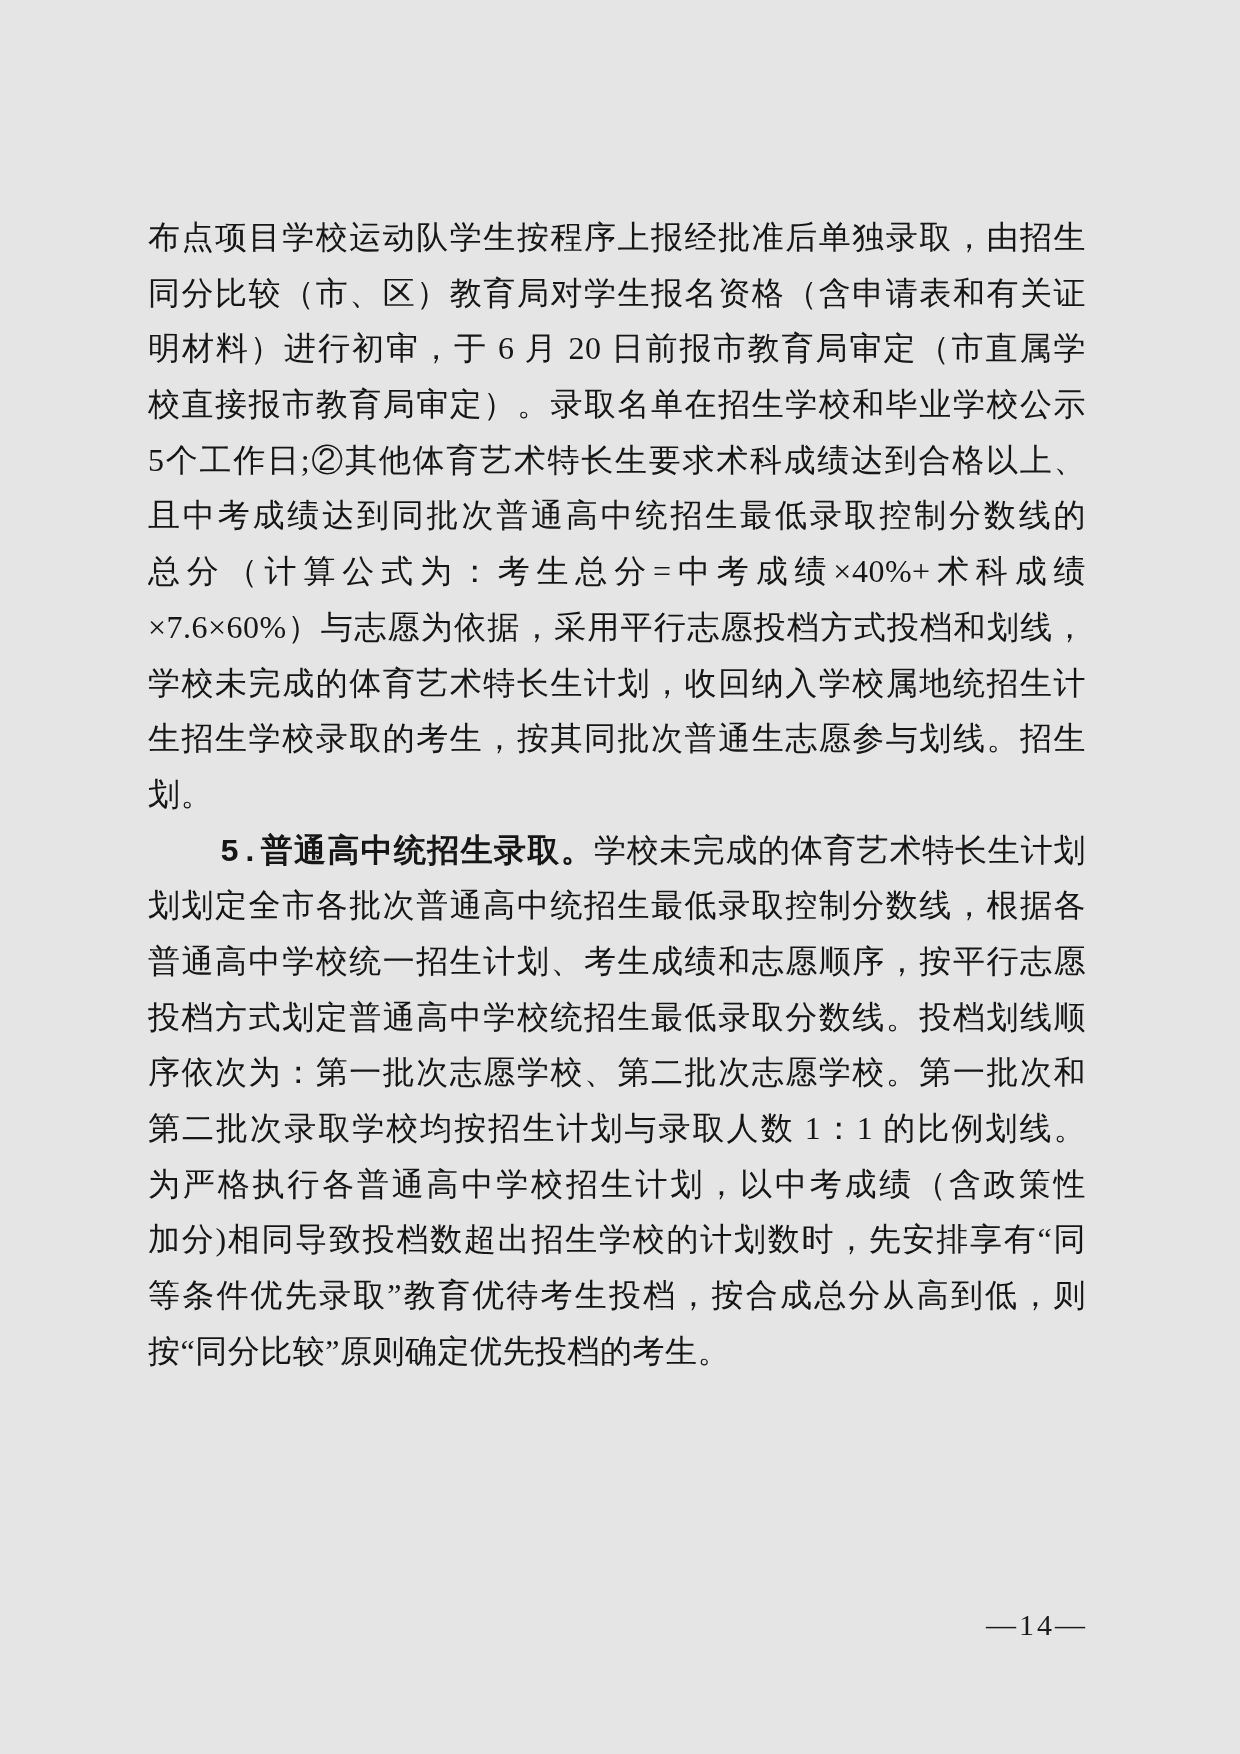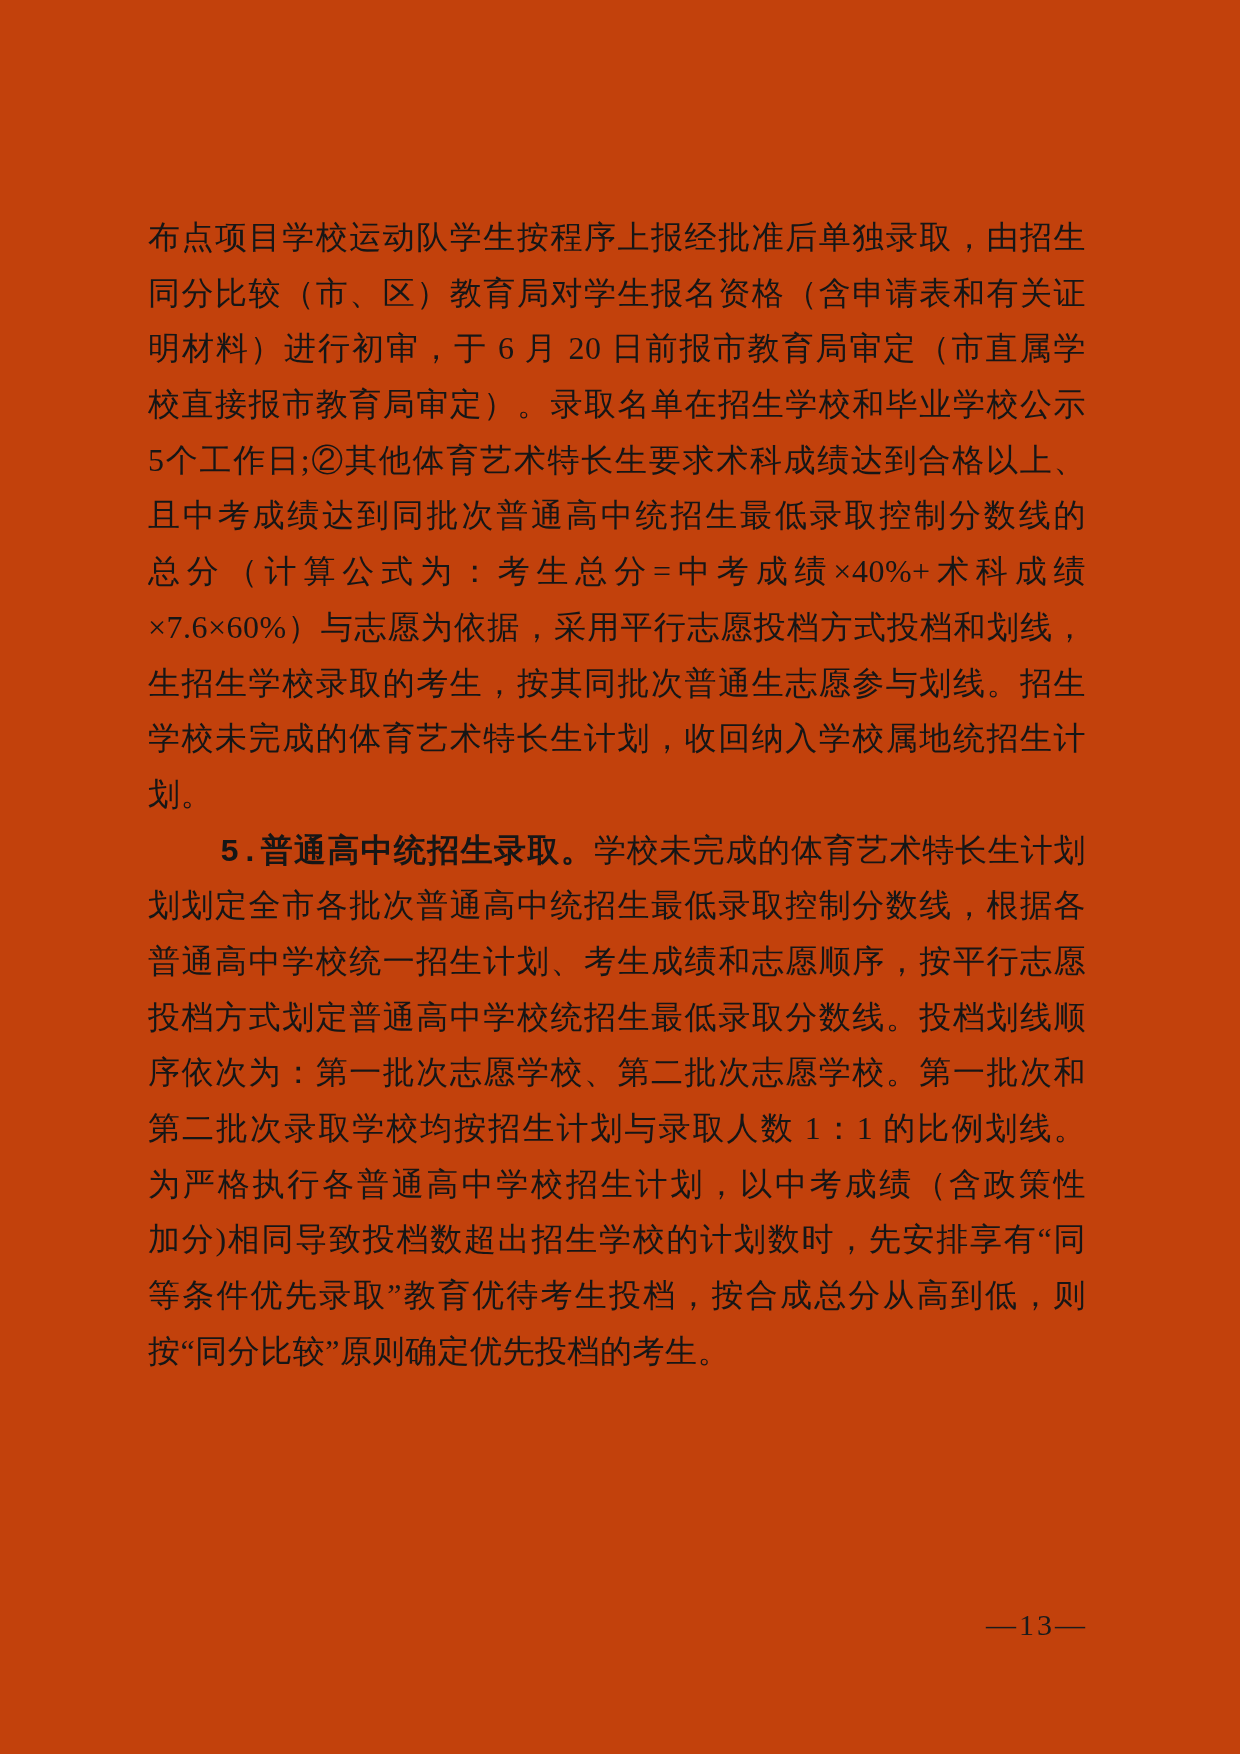--- a/index.html
+++ b/index.html
@@ -11,21 +11,21 @@
     position: relative;
     font-family: "Liberation Serif", "DejaVu Serif", serif;
     color: #161616;
     -webkit-font-smoothing: antialiased;
   }
   .page {
     position: absolute;
     left: 0; top: 0;
     width: 1240px;
     height: 1754px;
-    background: #c2410c;
+    background: #e5e5e5;
     overflow: hidden;
   }
   .content {
     position: absolute;
     left: 148px;
     top: 210px;
     width: 938px;
     font-size: 32px;
     line-height: 55.7px;
     letter-spacing: 0.5px;
@@ -65,35 +65,35 @@
 
     <div>
       <div class="line">布点项目学校运动队学生按程序上报经批准后单独录取，由招生</div>
       <div class="line">同分比较（市、区）教育局对学生报名资格（含申请表和有关证</div>
       <div class="line">明材料）进行初审，于 6 月 20 日前报市教育局审定（市直属学</div>
       <div class="line">校直接报市教育局审定）。录取名单在招生学校和毕业学校公示</div>
       <div class="line">5个工作日;②其他体育艺术特长生要求术科成绩达到合格以上、</div>
       <div class="line">且中考成绩达到同批次普通高中统招生最低录取控制分数线的</div>
       <div class="line">总分（计算公式为：考生总分=中考成绩×40%+术科成绩</div>
       <div class="line">×7.6×60%）与志愿为依据，采用平行志愿投档方式投档和划线，</div>
+      <div class="line">学校未完成的体育艺术特长生计划，收回纳入学校属地统招生计</div>
       <div class="line">生招生学校录取的考生，按其同批次普通生志愿参与划线。招生</div>
-      <div class="line">学校未完成的体育艺术特长生计划，收回纳入学校属地统招生计</div>
       <div class="line para-end">划。</div>
     </div>
 
     <div>
       <div class="line heading-line"><span class="bold-lead">5.普通高中统招生录取。</span><span>学校未完成的体育艺术特长生计划</span></div>
       <div class="line">划划定全市各批次普通高中统招生最低录取控制分数线，根据各</div>
       <div class="line">普通高中学校统一招生计划、考生成绩和志愿顺序，按平行志愿</div>
       <div class="line">投档方式划定普通高中学校统招生最低录取分数线。投档划线顺</div>
       <div class="line">序依次为：第一批次志愿学校、第二批次志愿学校。第一批次和</div>
       <div class="line">第二批次录取学校均按招生计划与录取人数 1：1 的比例划线。</div>
       <div class="line">为严格执行各普通高中学校招生计划，以中考成绩（含政策性</div>
       <div class="line">加分)相同导致投档数超出招生学校的计划数时，先安排享有“同</div>
       <div class="line">等条件优先录取”教育优待考生投档，按合成总分从高到低，则</div>
       <div class="line para-end">按“同分比较”原则确定优先投档的考生。</div>
     </div>
 
   </div>
 
-  <div class="page-number">—13—</div>
+  <div class="page-number">—14—</div>
 
 </div>
 
 </body></html>

